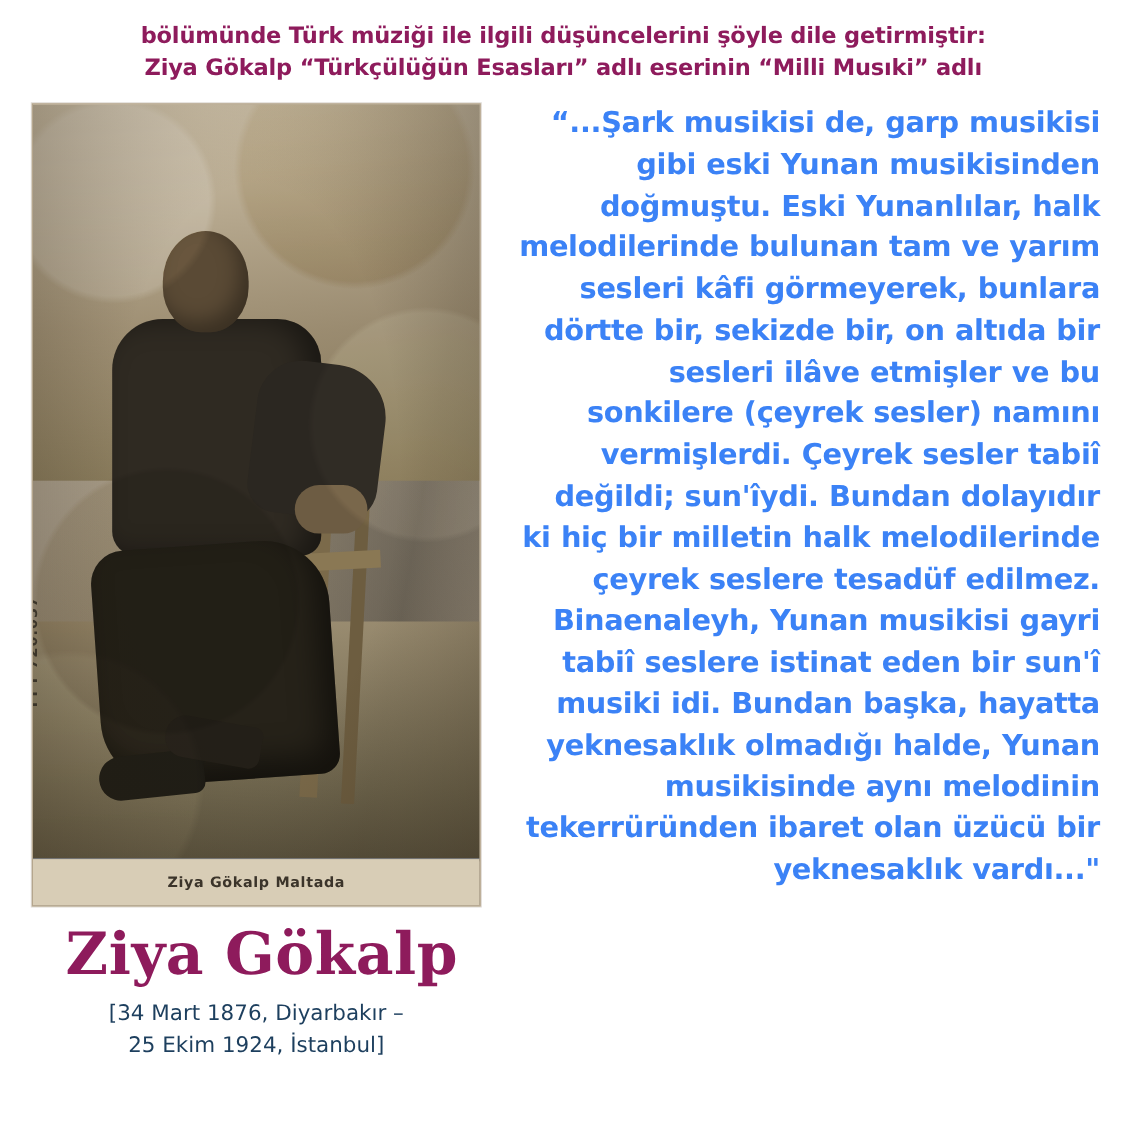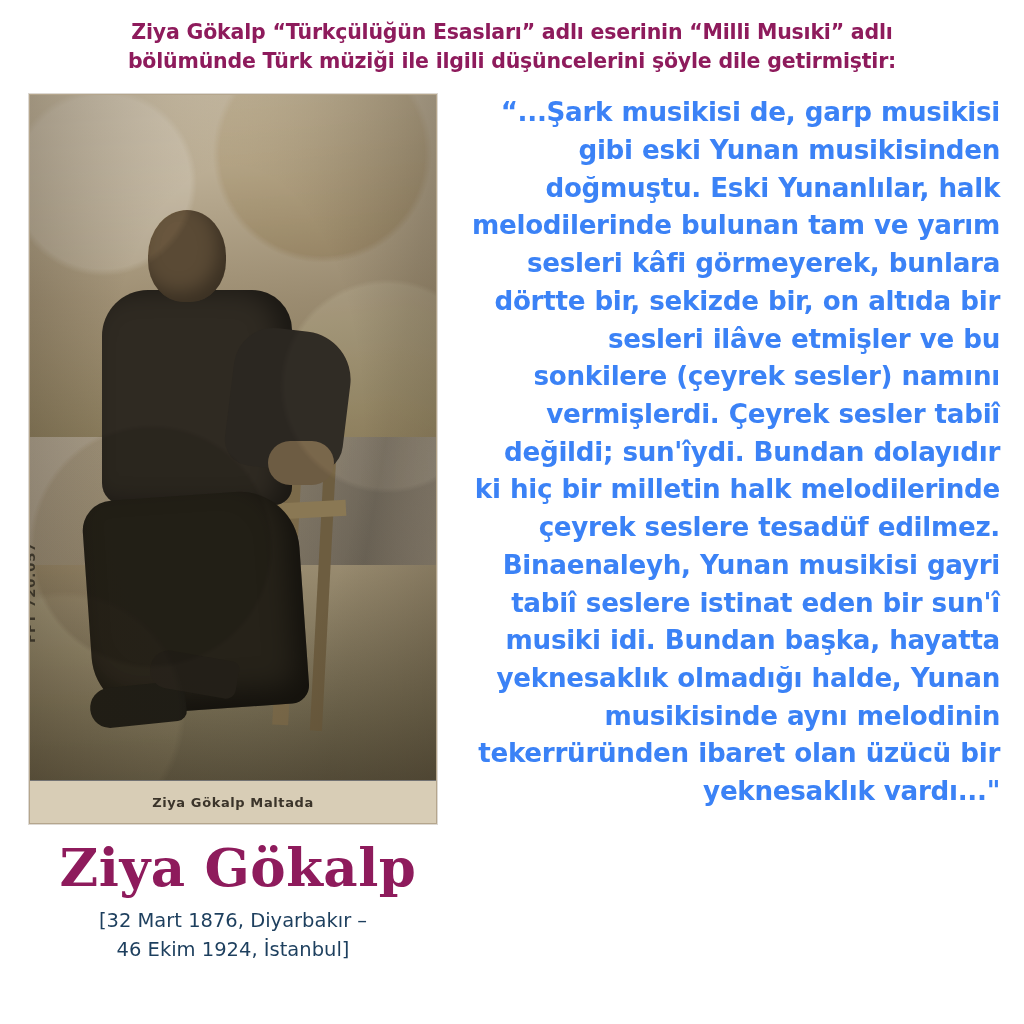--- a/index.html
+++ b/index.html
@@ -255,22 +255,22 @@
     letter-spacing: -0.3px;
     word-spacing: 0.5px;
   }
 </style>
 </head>
 <body>
 
 <div class="page">
 
   <div class="header">
+    <div>bölümünde Türk müziği ile ilgili düşüncelerini şöyle dile getirmiştir:</div>
     <div>Ziya Gökalp “Türkçülüğün Esasları” adlı eserinin “Milli Musıki” adlı</div>
-    <div>bölümünde Türk müziği ile ilgili düşüncelerini şöyle dile getirmiştir:</div>
   </div>
 
   <div class="content">
 
     <div class="left-col">
 
       <div class="photo-frame">
         <div class="photo-inner"></div>
         <div class="photo-sky"></div>
         <div class="photo-ground"></div>
@@ -288,22 +288,22 @@
         <div class="photo-vign"></div>
         <div class="photo-sidecode">FFT 720.057</div>
         <div class="photo-caption-band">
           <span>Ziya Gökalp  Maltada</span>
         </div>
       </div>
 
       <div class="person-name">Ziya Gökalp</div>
 
       <div class="person-dates">
-        <div>[32 Mart 1876, Diyarbakır –</div>
-        <div>46 Ekim 1924, İstanbul]</div>
+        <div>[34 Mart 1876, Diyarbakır –</div>
+        <div>25 Ekim 1924, İstanbul]</div>
       </div>
 
     </div>
 
     <div class="right-col">
       <div class="quote">“...Şark musikisi de, garp musikisi gibi eski Yunan musikisinden doğmuştu. Eski Yunanlılar, halk melodilerinde bulunan tam ve yarım sesleri kâfi görmeyerek, bunlara dörtte bir, sekizde bir, on altıda bir sesleri ilâve etmişler ve bu sonkilere (çeyrek sesler) namını vermişlerdi. Çeyrek sesler tabiî değildi; sun'îydi. Bundan dolayıdır ki hiç bir milletin halk melodilerinde çeyrek seslere tesadüf edilmez. Binaenaleyh, Yunan musikisi gayri tabiî seslere istinat eden bir sun'î musiki idi. Bundan başka, hayatta yeknesaklık olmadığı halde, Yunan musikisinde aynı melodinin tekerrüründen ibaret olan üzücü bir yeknesaklık vardı..."</div>
     </div>
 
   </div>
 </div>

